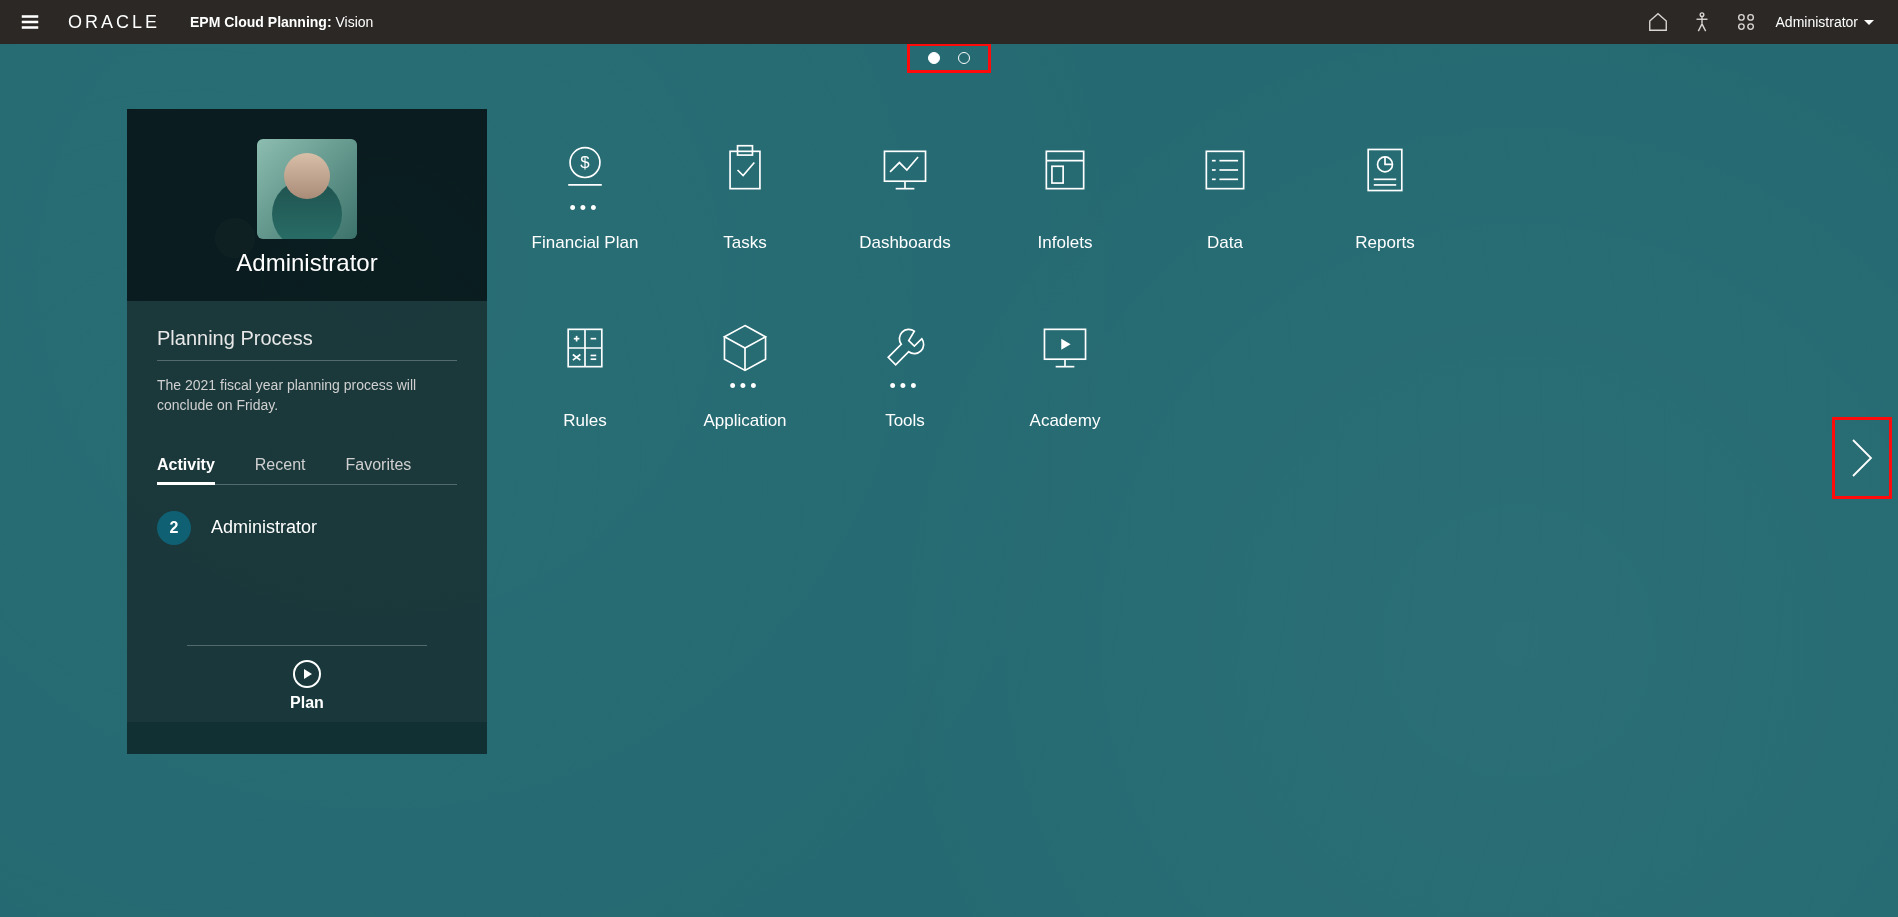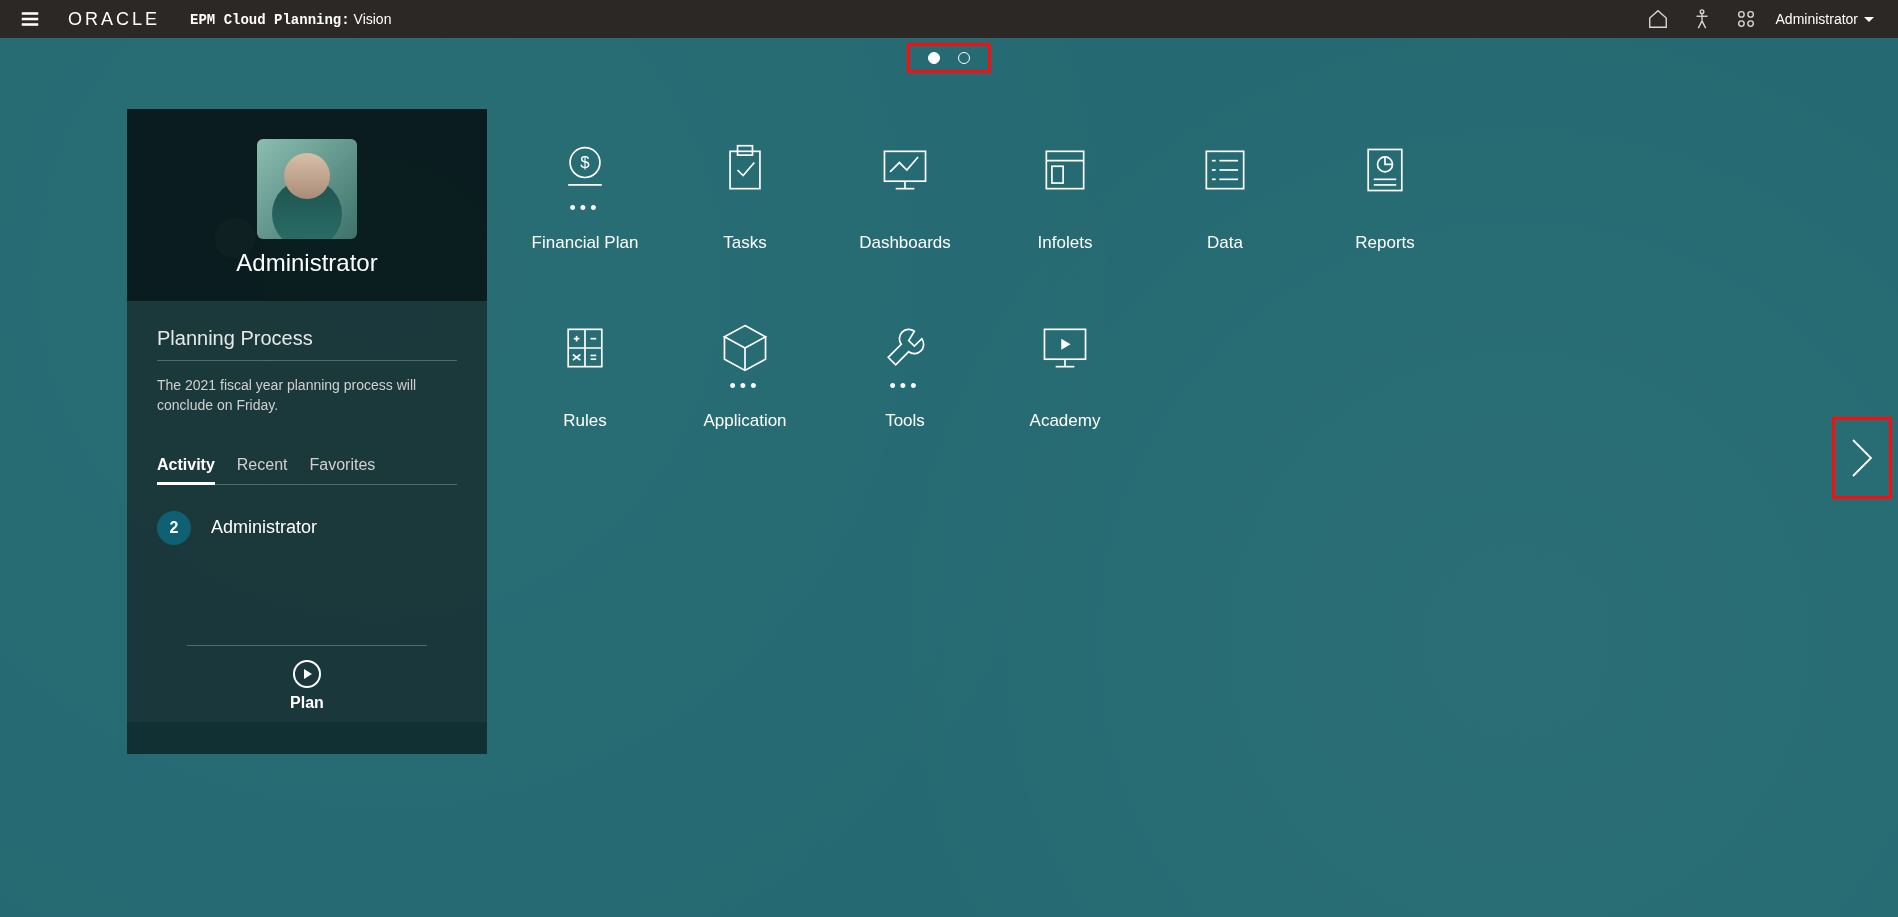--- a/index.html
+++ b/index.html
@@ -20,39 +20,39 @@
     position: absolute;
     inset: 0;
     background-image:
       repeating-radial-gradient(circle at 10% 50%, transparent 0 40px, rgba(15,70,80,0.08) 40px 41px);
     opacity: 0.3;
     pointer-events: none;
   }
 
   
   .header {
-    height: 38px;
+    height: 44px;
     background: #2b2825;
     display: flex;
     align-items: center;
     color: #fff;
     position: relative;
     z-index: 10;
     padding: 0 10px;
   }
   .hamburger {
     width: 40px; height: 40px;
     display: flex; align-items:center; justify-content:center;
     cursor: pointer;
   }
   .hamburger svg { width: 22px; height: 22px; }
   .logo { margin-left: 18px; display:flex; align-items:center;}
   .logo-text { font-family: Arial, sans-serif; font-weight: 400; letter-spacing: 3px; font-size: 18px; }
   .app-title { margin-left: 30px; font-size: 14px; }
-  .app-title .bold { font-weight: 600; font-family: Liberation Mono, monospace; }
+  .app-title .bold { font-weight: 600; }
   .header-spacer { flex: 1; }
   .header-icon {
     width: 44px; height: 40px;
     display:flex; align-items:center; justify-content:center;
     cursor:pointer;
   }
   .header-icon svg { width: 22px; height: 22px; stroke:#d9d6d3; fill:none; stroke-width:1.5; }
   .user-menu {
     display:flex; align-items:center; gap:6px;
     padding: 0 14px 0 8px; cursor:pointer; font-size:14px;
@@ -109,21 +109,21 @@
     width:46px;height:46px;border-radius:50%;
     background: linear-gradient(180deg,#d8bfa8,#a98c78);
     z-index:1;
   }
   .profile-name { font-size:24px; font-weight:400; }
   .profile-body { padding: 26px 30px 10px; background: rgba(255,255,255,0.04);}
   .section-title { font-size:20px; color:#e8e8e8; margin-bottom:10px;}
   .section-rule { border:none; border-top:1px solid rgba(255,255,255,0.25); margin-bottom:14px;}
   .section-text { font-size:14px; color:#d0d0d0; line-height:1.45; margin-bottom:40px;}
 
-  .tabs { display:flex; gap:22px; border-bottom:1px solid rgba(255,255,255,0.25); margin-bottom:18px;}
+  .tabs { display:flex; gap:40px; border-bottom:1px solid rgba(255,255,255,0.25); margin-bottom:18px;}
   .tab { font-size:16px; padding-bottom:8px; color:#d0d0d0; cursor:pointer;}
   .tab.active { color:#fff; font-weight:600; border-bottom:3px solid #fff; margin-bottom:-1px;}
   .activity-row { display:flex; align-items:center; gap:20px; padding:8px 0 20px;}
   .badge { width:34px;height:34px;border-radius:50%;background:#0f6073;display:flex;align-items:center;justify-content:center;font-size:16px;font-weight:600;color:#fff;}
   .activity-label { font-size:18px;}
   .profile-footer { border-top:1px solid rgba(255,255,255,0.25); margin:80px 30px 0; padding-top:14px; text-align:center;}
   .play-btn { width:28px;height:28px;border-radius:50%;border:2px solid #fff;margin:0 auto 6px;display:flex;align-items:center;justify-content:center;cursor:pointer;}
   .play-tri { width:0;height:0;border-left:8px solid #fff;border-top:5px solid transparent;border-bottom:5px solid transparent;margin-left:2px;}
   .tour-label { font-size:16px; font-weight:600;}
 

